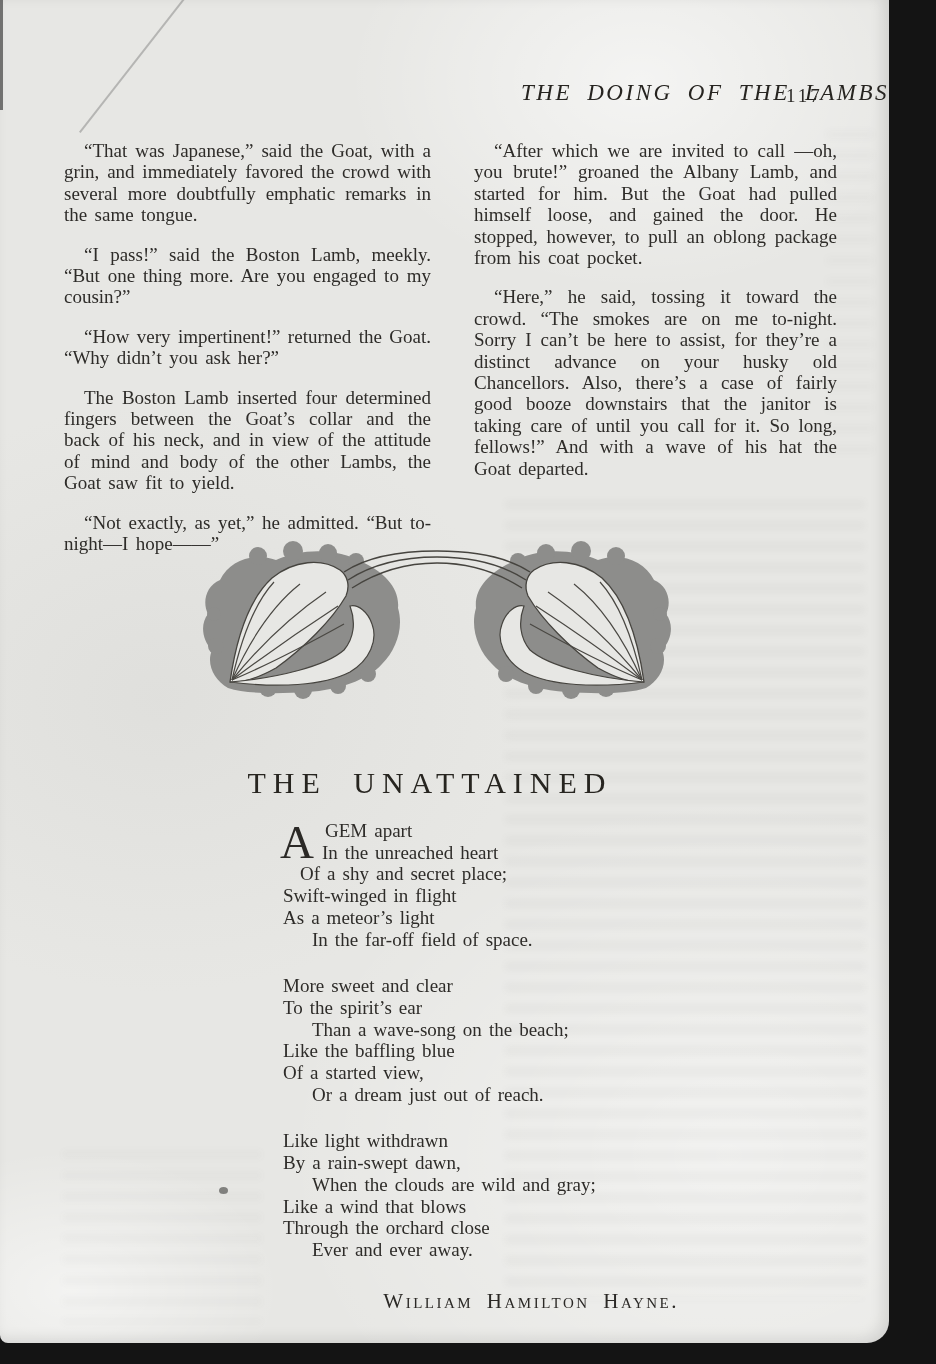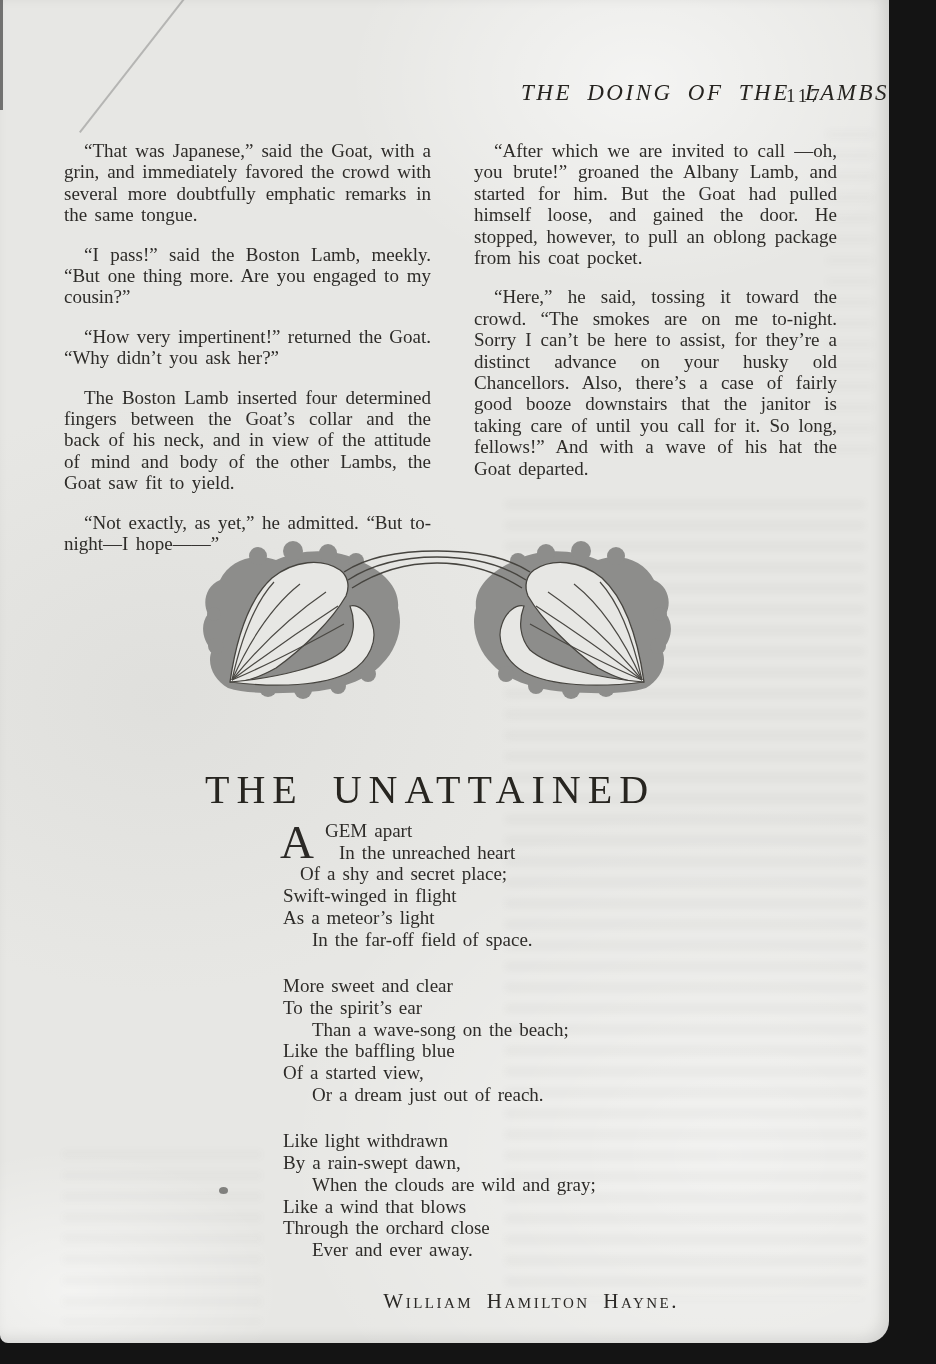--- a/index.html
+++ b/index.html
@@ -54,32 +54,32 @@
   .col p{margin:18px;text-indent:20px;text-align:justify;word-spacing:.14em;}
   .col-left{left:46px;width:403px;}
   .col-right{left:456px;width:399px;font-family:Liberation Serif, serif;}
 
   
   .ornament{position:absolute;left:198px;top:540px;width:478px;height:165px;}
 
   
   .poem-title{
     position:absolute;left:160px;top:766px;width:540px;margin:0;
-    text-align:center;font-weight:normal;font-size:40px;letter-spacing:7px;word-spacing:12px;
+    text-align:center;font-weight:normal;font-size:30px;letter-spacing:7px;word-spacing:12px;
     color:#272520;
   }
   .poem{position:absolute;left:283px;top:820px;width:406px;font-size:19px;}
   .stanza{position:relative;margin:0 0 25px 0;}
   .stanza:nth-of-type(3){margin-bottom:28px;}
   .pl{line-height:21.7px;white-space:nowrap;word-spacing:.12em;}
   .dropcap{
     position:absolute;left:-3px;top:1px;font-size:47px;line-height:42px;color:#2b2926;
   }
   .s1l1{margin-left:42px;}
-  .s1l2{margin-left:56px;}
+  .s1l2{margin-left:39px;}
   .ind-sm{margin-left:17px;}
   .ind{margin-left:29px;}
   .poem-author{
     margin-top:14px;text-align:right;padding-right:10px;
     font-variant:small-caps;letter-spacing:2.5px;word-spacing:6px;font-size:21px;color:#2b2926;
   }
 </style>
 </head>
 <body>
 

